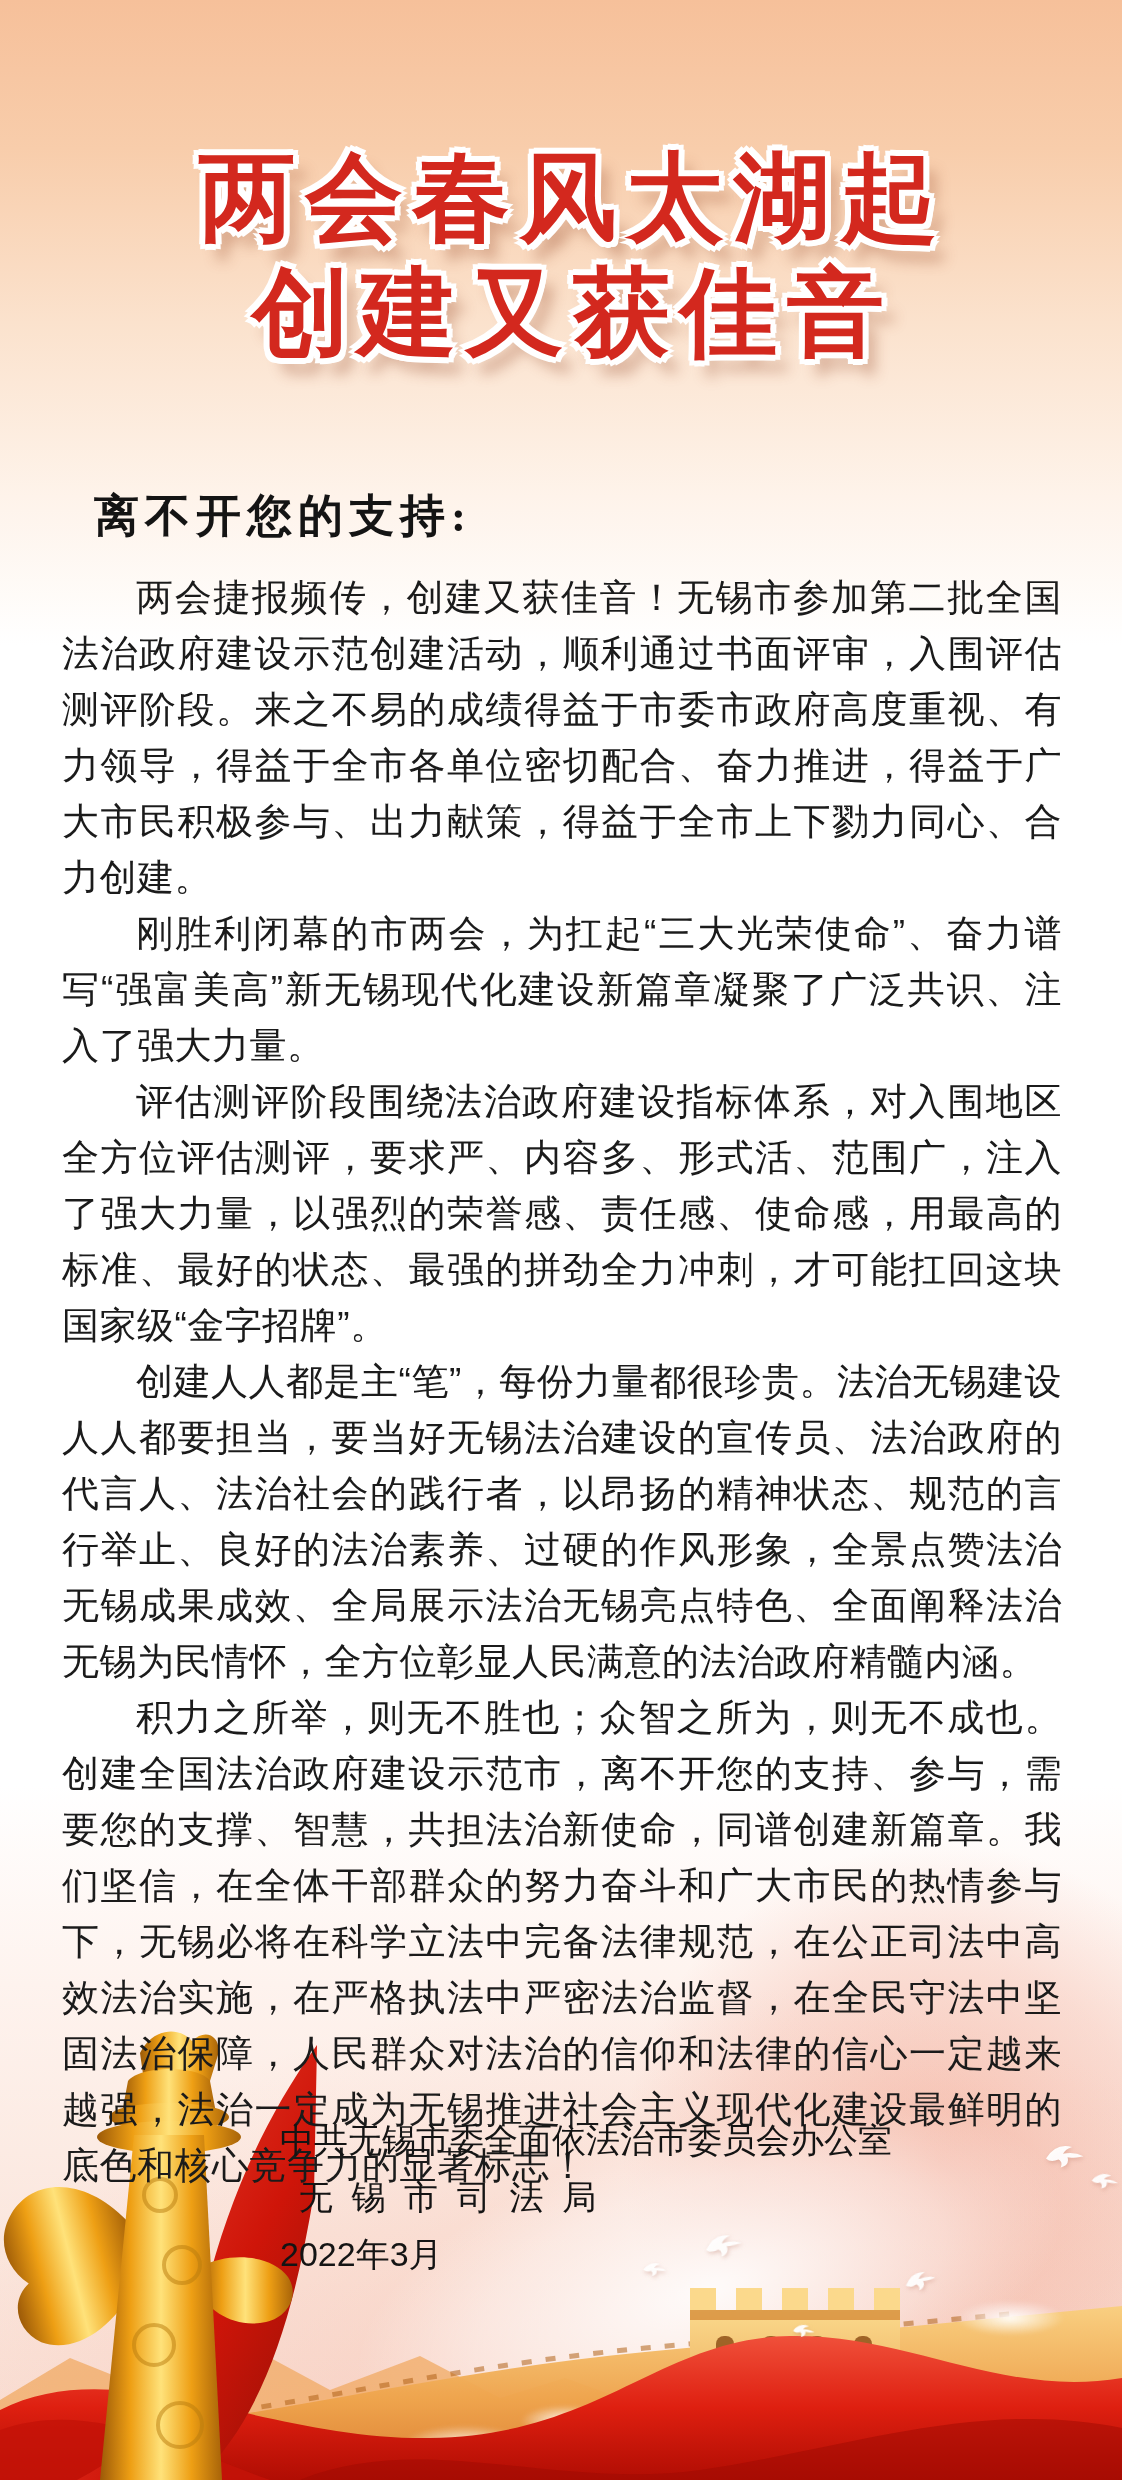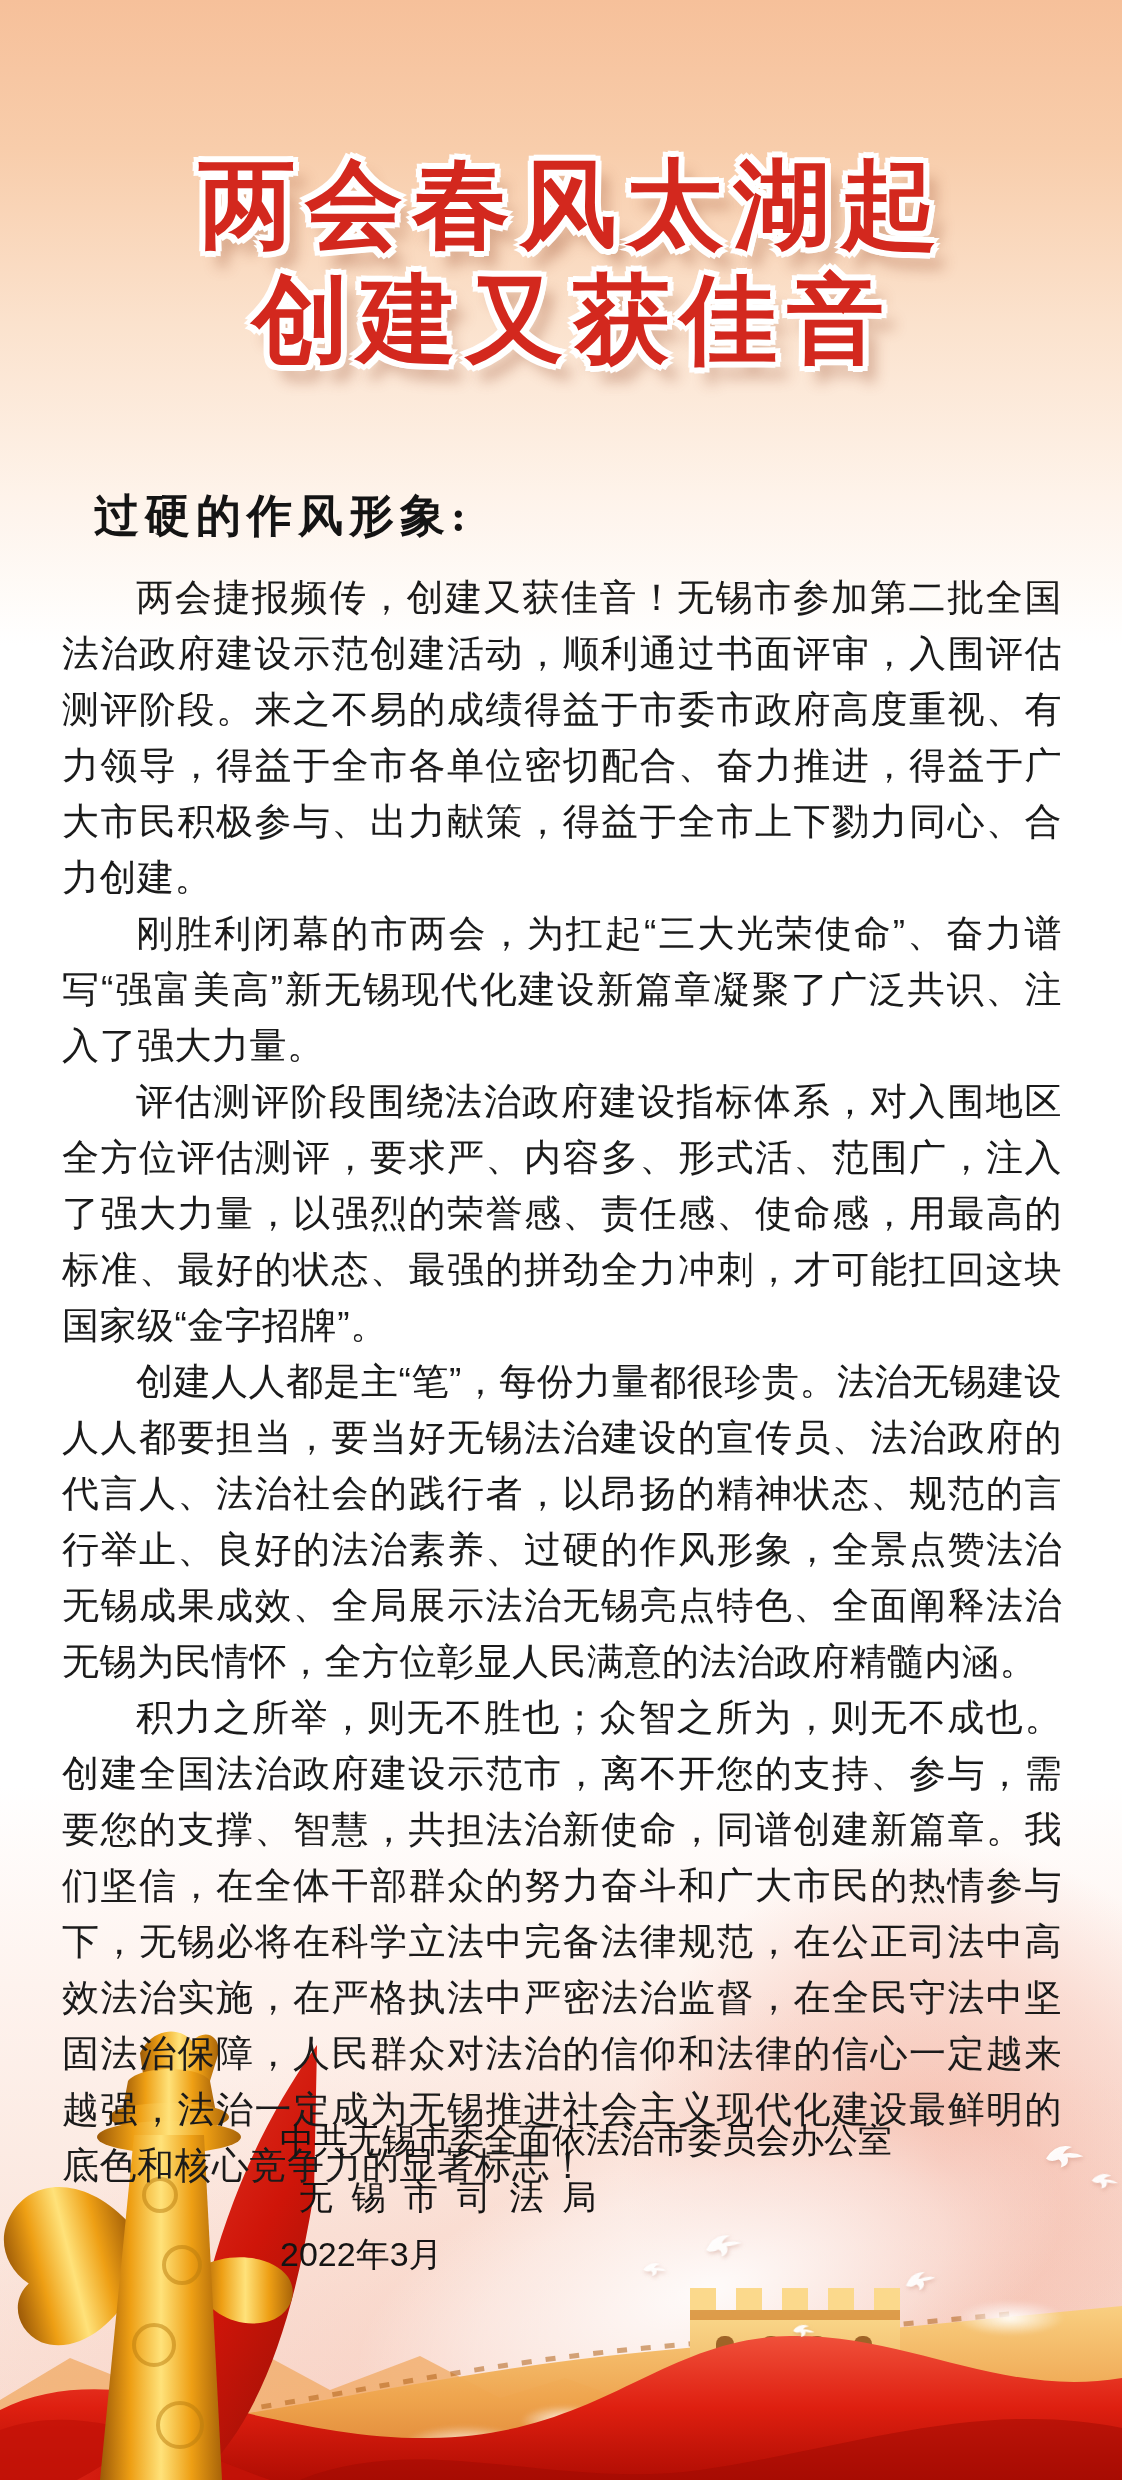--- a/index.html
+++ b/index.html
@@ -11,21 +11,21 @@
     font-family:"Liberation Sans",sans-serif;
     background:linear-gradient(180deg,
       #f6c09a 0%, #f8cdab 6%, #fbe2cd 13%, #fef3ea 20%,
       #ffffff 26%, #ffffff 72%, #fef3ee 80%, #fbe7de 90%, #f9ddd2 100%);
   }
 
   
   .title{position:absolute;top:148px;left:0;width:100%;text-align:center;z-index:7;}
   .title-line{
     display:block;
-    font-family:Liberation Serif, serif;
+    font-family:Liberation Mono, monospace;
     font-weight:bold;
     font-size:97px;line-height:115px;letter-spacing:10px;
     color:#d3281e;
     text-shadow:
       -6px 0 0 #fff, 6px 0 0 #fff, 0 -6px 0 #fff, 0 6px 0 #fff,
       -5px -5px 0 #fff, 5px -5px 0 #fff, -5px 5px 0 #fff, 5px 5px 0 #fff,
       12px 16px 14px rgba(150,70,40,0.38);
     padding-left: 24px;
   }
 
@@ -80,21 +80,21 @@
 
   <div class="blob blob-right"></div>
   <div class="blob blob-wide"></div>
   <div class="blob white-arc"></div>
 
   <div class="title">
     <span class="title-line">两会春风太湖起</span>
     <span class="title-line">创建又获佳音</span>
   </div>
 
-  <div class="salutation">过硬的作风形象:</div>
+  <div class="salutation">离不开您的支持:</div>
 
   <div class="body-text">
     <p>两会捷报频传，创建又获佳音！无锡市参加第二批全国法治政府建设示范创建活动，顺利通过书面评审，入围评估测评阶段。来之不易的成绩得益于市委市政府高度重视、有力领导，得益于全市各单位密切配合、奋力推进，得益于广大市民积极参与、出力献策，得益于全市上下勠力同心、合力创建。</p>
     <p>刚胜利闭幕的市两会，为扛起“三大光荣使命”、奋力谱写“强富美高”新无锡现代化建设新篇章凝聚了广泛共识、注入了强大力量。</p>
     <p>评估测评阶段围绕法治政府建设指标体系，对入围地区全方位评估测评，要求严、内容多、形式活、范围广，注入了强大力量，以强烈的荣誉感、责任感、使命感，用最高的标准、最好的状态、最强的拼劲全力冲刺，才可能扛回这块国家级“金字招牌”。</p>
     <p>创建人人都是主“笔”，每份力量都很珍贵。法治无锡建设人人都要担当，要当好无锡法治建设的宣传员、法治政府的代言人、法治社会的践行者，以昂扬的精神状态、规范的言行举止、良好的法治素养、过硬的作风形象，全景点赞法治无锡成果成效、全局展示法治无锡亮点特色、全面阐释法治无锡为民情怀，全方位彰显人民满意的法治政府精髓内涵。</p>
     <p>积力之所举，则无不胜也；众智之所为，则无不成也。创建全国法治政府建设示范市，离不开您的支持、参与，需要您的支撑、智慧，共担法治新使命，同谱创建新篇章。我们坚信，在全体干部群众的努力奋斗和广大市民的热情参与下，无锡必将在科学立法中完备法律规范，在公正司法中高效法治实施，在严格执法中严密法治监督，在全民守法中坚固法治保障，人民群众对法治的信仰和法律的信心一定越来越强，法治一定成为无锡推进社会主义现代化建设最鲜明的底色和核心竞争力的显著标志！</p>
   </div>
 
   <div class="signature">

